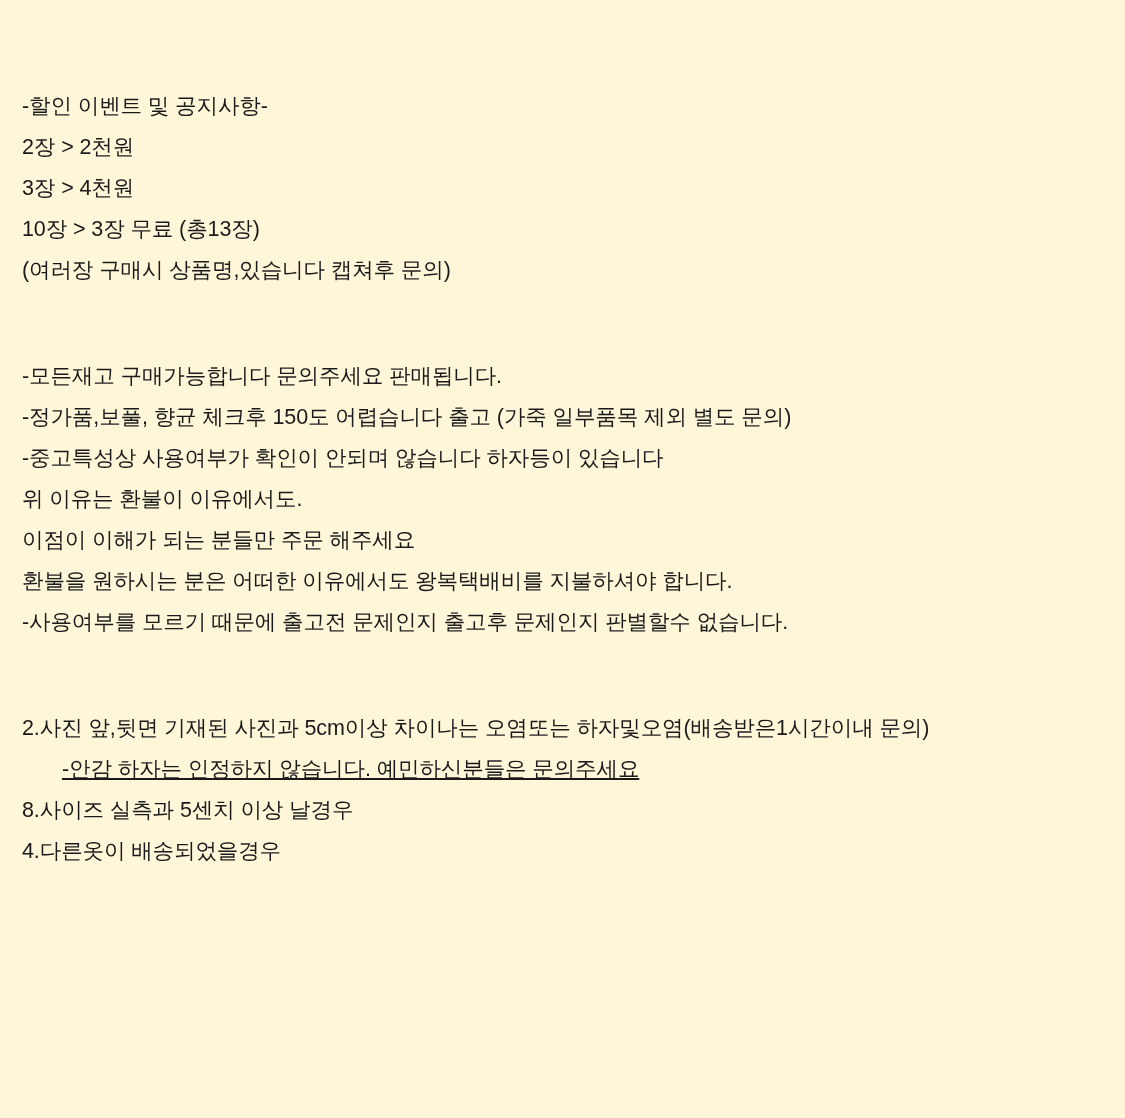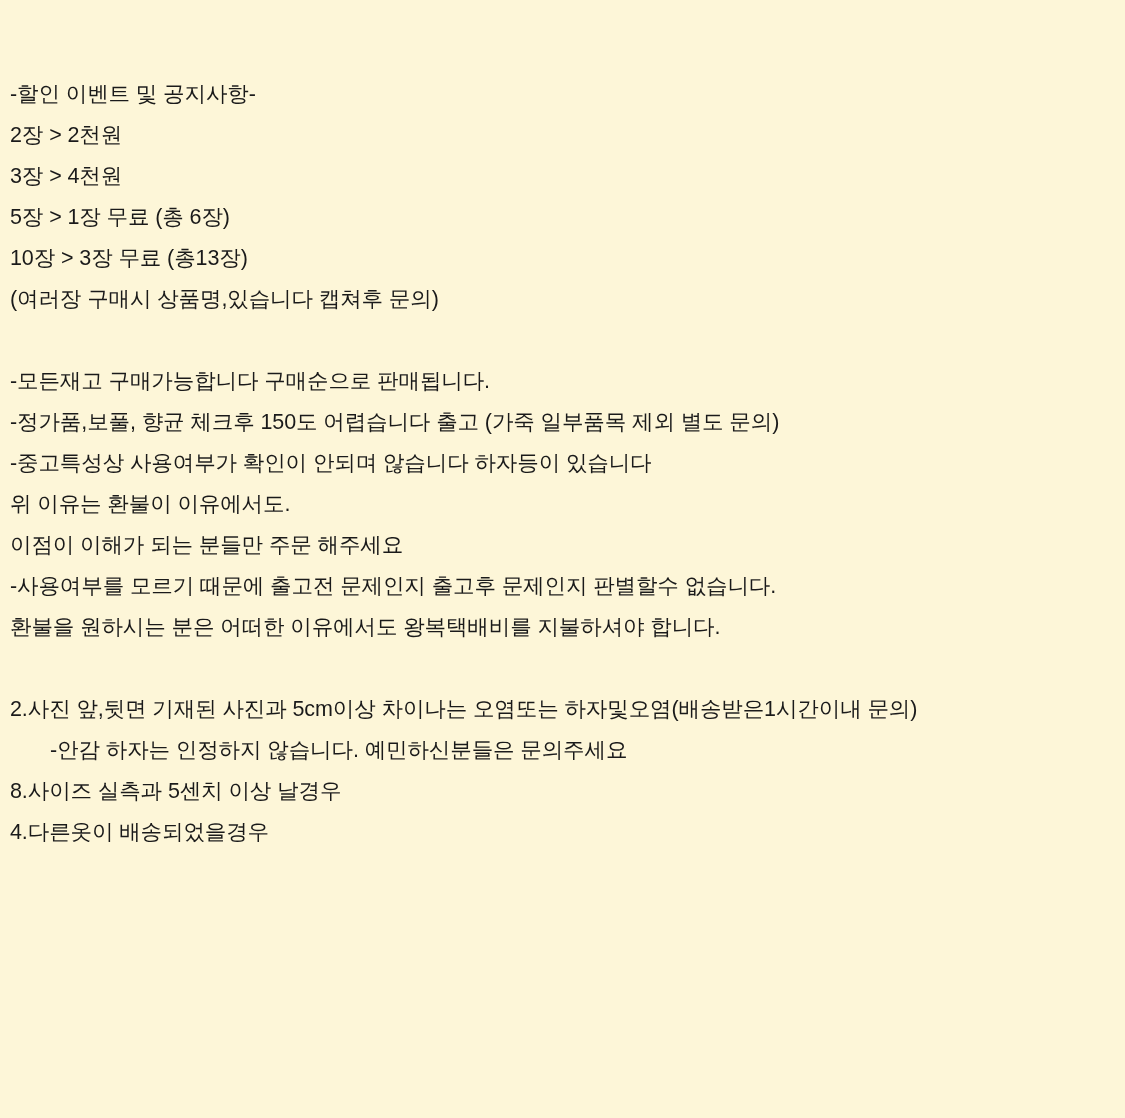--- a/index.html
+++ b/index.html
@@ -14,60 +14,60 @@
     color: #1a1a1a;
     overflow: hidden;
   }
   .page {
     box-sizing: border-box;
     width: 1125px;
     height: 1118px;
     padding: 74px 0 0 10px;
   }
   .block {
-    margin: 0;
+    margin: 12px;
   }
   .line {
     font-size: 21.5px;
     line-height: 41px;
     white-space: pre-wrap;
     letter-spacing: -0.1px;
     font-weight: 400;
   }
   .spacer {
     height: 41px;
   }
   .indent {
     padding-left: 40px;
+    text-decoration: underline;
   }
 </style>
 </head>
 <body style="background: rgb(253, 246, 216); color: rgb(26, 26, 26);">
 
 <div class="page">
 
   <div class="block">
     <div class="line">-할인 이벤트 및 공지사항-</div>
     <div class="line">2장 &gt; 2천원</div>
     <div class="line">3장 &gt; 4천원</div>
-    <div class="line">5장 &gt; 1장 무료 (총 6장)</div>
     <div class="line">10장 &gt; 3장 무료 (총13장)</div>
     <div class="line">(여러장 구매시 상품명,있습니다 캡쳐후 문의)</div>
   </div>
 
   <div class="spacer"></div>
 
   <div class="block">
-    <div class="line">-모든재고 구매가능합니다 구매순으로 판매됩니다.</div>
+    <div class="line">-모든재고 구매가능합니다 문의주세요 판매됩니다.</div>
     <div class="line">-정가품,보풀, 향균 체크후 150도 어렵습니다 출고 (가죽 일부품목 제외 별도 문의)</div>
     <div class="line">-중고특성상 사용여부가 확인이 안되며 않습니다 하자등이 있습니다</div>
     <div class="line">위 이유는 환불이 이유에서도.</div>
     <div class="line">이점이 이해가 되는 분들만 주문 해주세요</div>
+    <div class="line">환불을 원하시는 분은 어떠한 이유에서도 왕복택배비를 지불하셔야 합니다.</div>
     <div class="line">-사용여부를 모르기 때문에 출고전 문제인지 출고후 문제인지 판별할수 없습니다.</div>
-    <div class="line">환불을 원하시는 분은 어떠한 이유에서도 왕복택배비를 지불하셔야 합니다.</div>
   </div>
 
   <div class="spacer"></div>
 
   <div class="block">
     <div class="line">2.사진 앞,뒷면 기재된 사진과 5cm이상 차이나는 오염또는 하자및오염(배송받은1시간이내 문의)</div>
     <div class="line indent">-안감 하자는 인정하지 않습니다. 예민하신분들은 문의주세요</div>
     <div class="line">8.사이즈 실측과 5센치 이상 날경우</div>
     <div class="line">4.다른옷이 배송되었을경우</div>
   </div>

